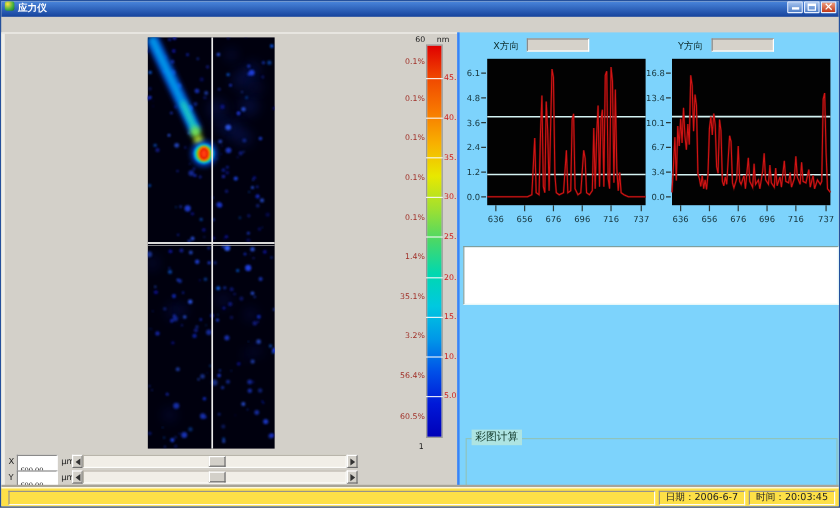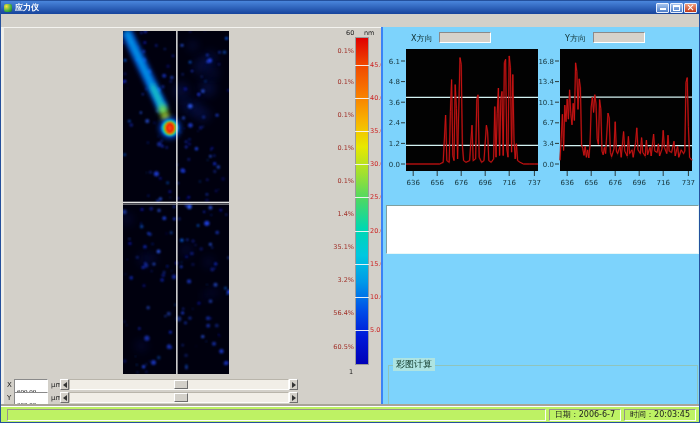--- a/index.html
+++ b/index.html
@@ -2,21 +2,21 @@
 <html><head>
 <meta charset="utf-8">
 <style>
   html,body{margin:0;padding:0;background:#555;}
   *{box-sizing:border-box;}
   .window{position:relative;width:700px;height:423px;overflow:hidden;
     font-family:"DejaVu Sans","Liberation Sans",sans-serif;
     background:#d3d0c9;border:1px solid #24509c;}
   
   .titlebar{position:absolute;left:0;top:0;right:0;height:13px;
-    background:linear-gradient(#4a86dc,#16439c);display:flex;align-items:center;padding:0 2px;}
+    background:linear-gradient(#4a86dc,#16439c);display:flex;align-items:flex-start;padding:0 2px;}
   .title-icon{width:8px;height:8px;border-radius:2px;margin:0 3px 0 1px;
     background:radial-gradient(circle at 30% 30%,#ffe040 0%,#3fae3f 60%,#1c6e1c 100%);}
   .title-text{color:#fff;font-size:8px;font-weight:bold;flex:1;line-height:12px;}
   .tb-btn{width:13px;height:10px;margin-left:1px;border:1px solid #e8f0ff;border-radius:1px;
     background:linear-gradient(#a6c4ee,#4e7ec8);display:flex;align-items:flex-end;justify-content:center;}
   .tb-close{background:linear-gradient(#f0a080,#c03818);}
   .glyph-min{width:6px;height:2px;background:#fff;margin-bottom:2px;}
   .glyph-max{width:7px;height:6px;border:1px solid #fff;border-top-width:2px;margin-bottom:1px;}
   .glyph-close{position:relative;width:7px;height:7px;margin-bottom:1px;}
   .glyph-close::before,.glyph-close::after{content:"";position:absolute;left:3px;top:0;width:1.4px;height:7px;background:#fff;}
@@ -77,21 +77,21 @@
     border:1px solid;border-color:#7f9f9f #e8f8f8 #e8f8f8 #7f9f9f;}
   .calc-title{position:absolute;left:10px;top:331px;font-size:9px;color:#0c3424;background:#aee4e2;
     padding:0 3px;z-index:2;}
   .calc-box{position:absolute;left:5px;top:338px;width:310px;height:41px;border:1px solid #8fc4bc;}
   .calc-btns{position:absolute;left:10px;top:356px;display:flex;}
   .calc-btn{width:48px;height:16px;margin-right:5px;background:#1e7c34;color:#000;
     border:1px solid;border-color:#6cbc7c #0a3a14 #0a3a14 #6cbc7c;
     font-size:8.5px;font-weight:bold;display:flex;align-items:center;justify-content:center;
     font-family:inherit;padding:0;}
   
-  .statusbar{position:absolute;left:0;bottom:0;right:0;height:16px;background:#bef264;
+  .statusbar{position:absolute;left:0;bottom:0;right:0;height:16px;background:#fde047;
     border-top:1px solid #fff;box-shadow:0 -2px 0 #a8a498;display:flex;align-items:center;
     font-size:8px;color:#202020;padding:1px 3px;}
   .sb-panel{height:12px;border:1px solid;border-color:#97938a #fdfdfb #fdfdfb #97938a;
     margin-left:3px;padding:0 5px;display:flex;align-items:center;white-space:nowrap;}
   .sb-fill{flex:1;}
 </style>
 </head>
 <body>
 
 <div class="window">

